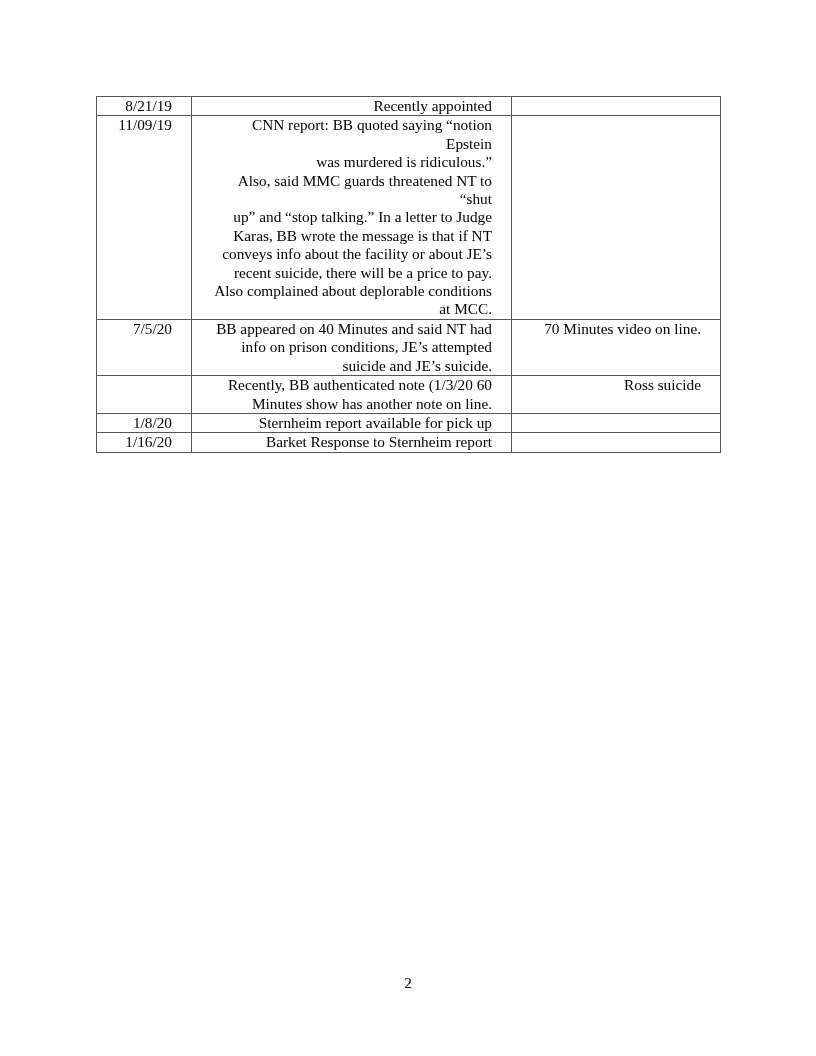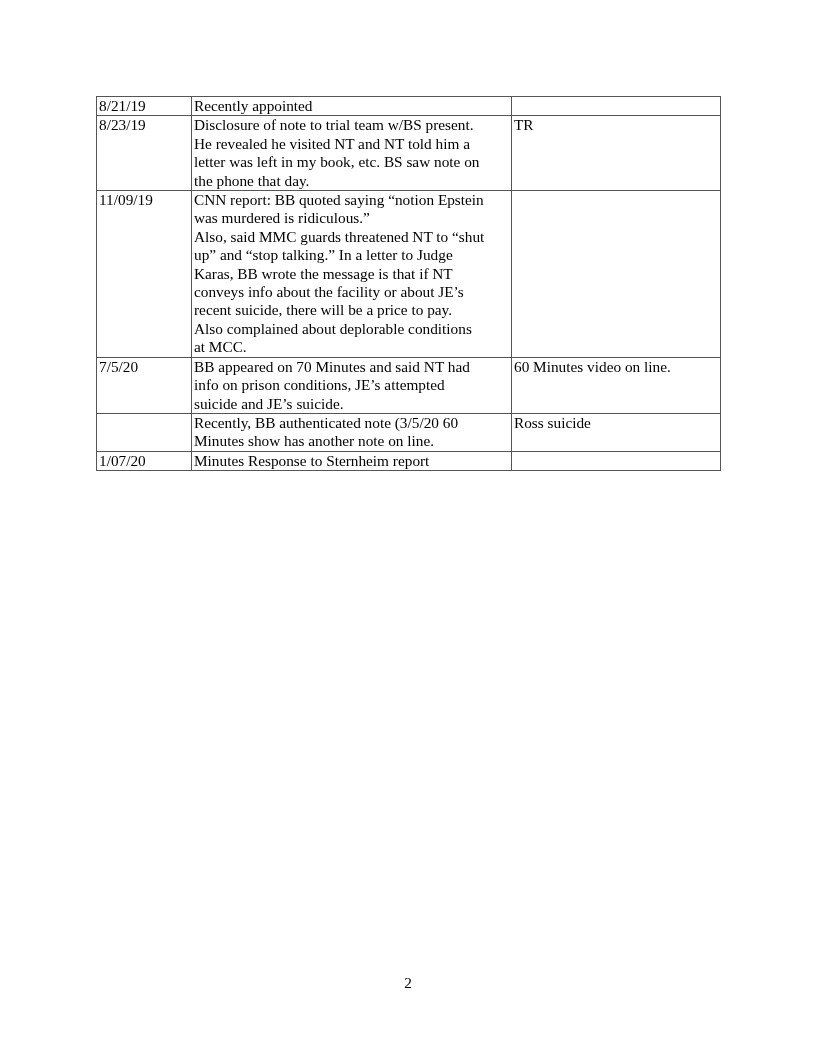--- a/index.html
+++ b/index.html
@@ -4,21 +4,21 @@
 <style>
   html, body { margin: 0; padding: 0; background: #ffffff; }
   body { width: 816px; height: 1056px; position: relative; font-family: "Liberation Serif", serif; color: #000; }
   table.timeline {
     position: absolute; left: 96px; top: 96px; width: 624px;
     border-collapse: collapse; table-layout: fixed;
     font-size: 15.3px; line-height: 18.4px;
   }
   table.timeline td {
     border: 1px solid #555; vertical-align: top;
-    padding: 0 2px; white-space: pre-line;
+    padding: 0 19px; white-space: pre-line; text-align: right;
   }
   col.c1 { width: 95px; }
   col.c2 { width: 320px; }
   col.c3 { width: 209px; }
   .page-number {
     position: absolute; left: 0; width: 816px; top: 974px;
     text-align: center; font-size: 15.3px;
   }
 </style>
 </head>
@@ -30,54 +30,51 @@
       <col class="c2">
       <col class="c3">
     </colgroup>
   <tbody>
     <tr>
       <td>8/21/19</td>
       <td>Recently appointed</td>
       <td></td>
     </tr>
     <tr>
-      <td>8/23/19</td>
-      <td>Disclosure of note to trial team w/BS present.
-He revealed he visited NT and NT told him a
-letter was left in my book, etc. BS saw note on
-the phone that day.</td>
-      <td>TR</td>
-    </tr>
-    <tr>
       <td>11/09/19</td>
       <td>CNN report: BB quoted saying “notion Epstein
 was murdered is ridiculous.”
 Also, said MMC guards threatened NT to “shut
 up” and “stop talking.”  In a letter to Judge
 Karas, BB wrote the message is that if NT
 conveys info about the facility or about JE’s
 recent suicide, there will be a price to pay.
 Also complained about deplorable conditions
 at MCC.</td>
       <td></td>
     </tr>
     <tr>
       <td>7/5/20</td>
-      <td>BB appeared on 70 Minutes and said NT had
+      <td>BB appeared on 40 Minutes and said NT had
 info on prison conditions, JE’s attempted
 suicide and JE’s suicide.</td>
-      <td>60 Minutes video on line.</td>
+      <td>70 Minutes video on line.</td>
     </tr>
     <tr>
       <td></td>
-      <td>Recently, BB authenticated note (3/5/20 60
+      <td>Recently, BB authenticated note (1/3/20 60
 Minutes show has another note on line.</td>
       <td>Ross suicide</td>
     </tr>
     <tr>
-      <td>1/07/20</td>
-      <td>Minutes Response to Sternheim report</td>
+      <td>1/8/20</td>
+      <td>Sternheim report available for pick up</td>
+      <td></td>
+    </tr>
+    <tr>
+      <td>1/16/20</td>
+      <td>Barket Response to Sternheim report</td>
       <td></td>
     </tr>
   </tbody>
 </table>
 
 <div class="page-number">2</div>
 
 </body></html>

